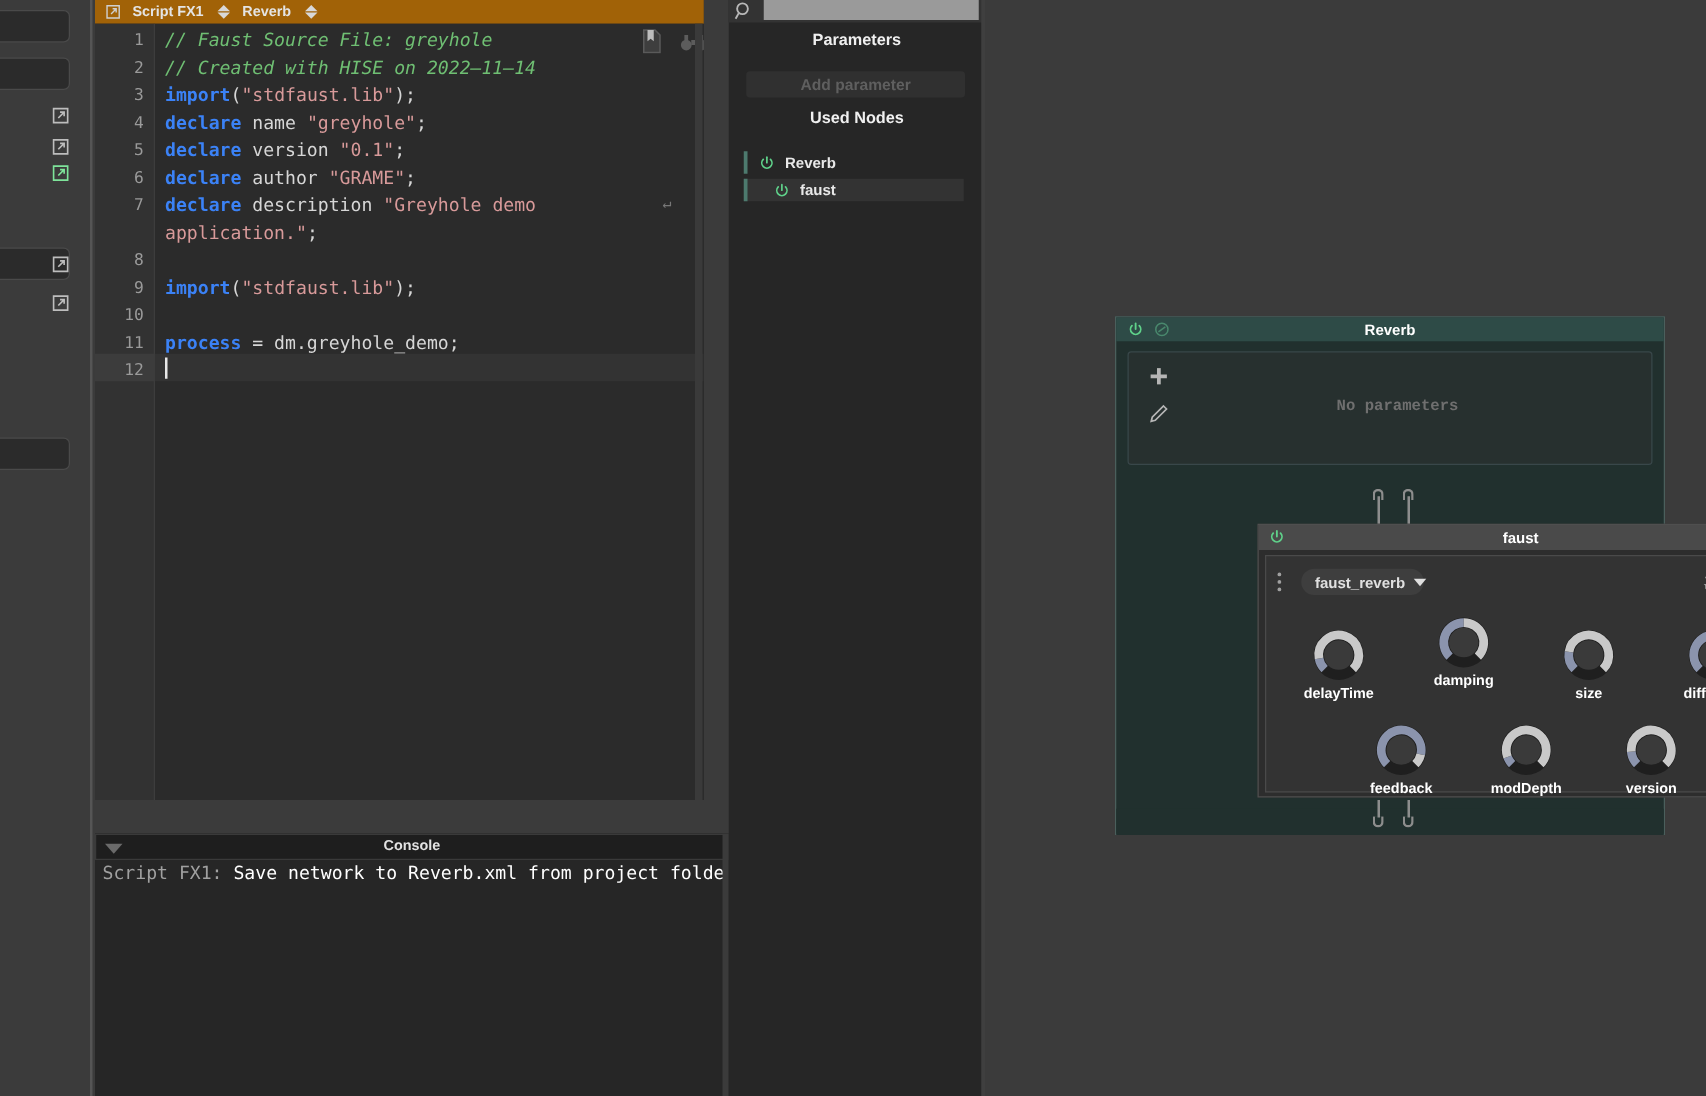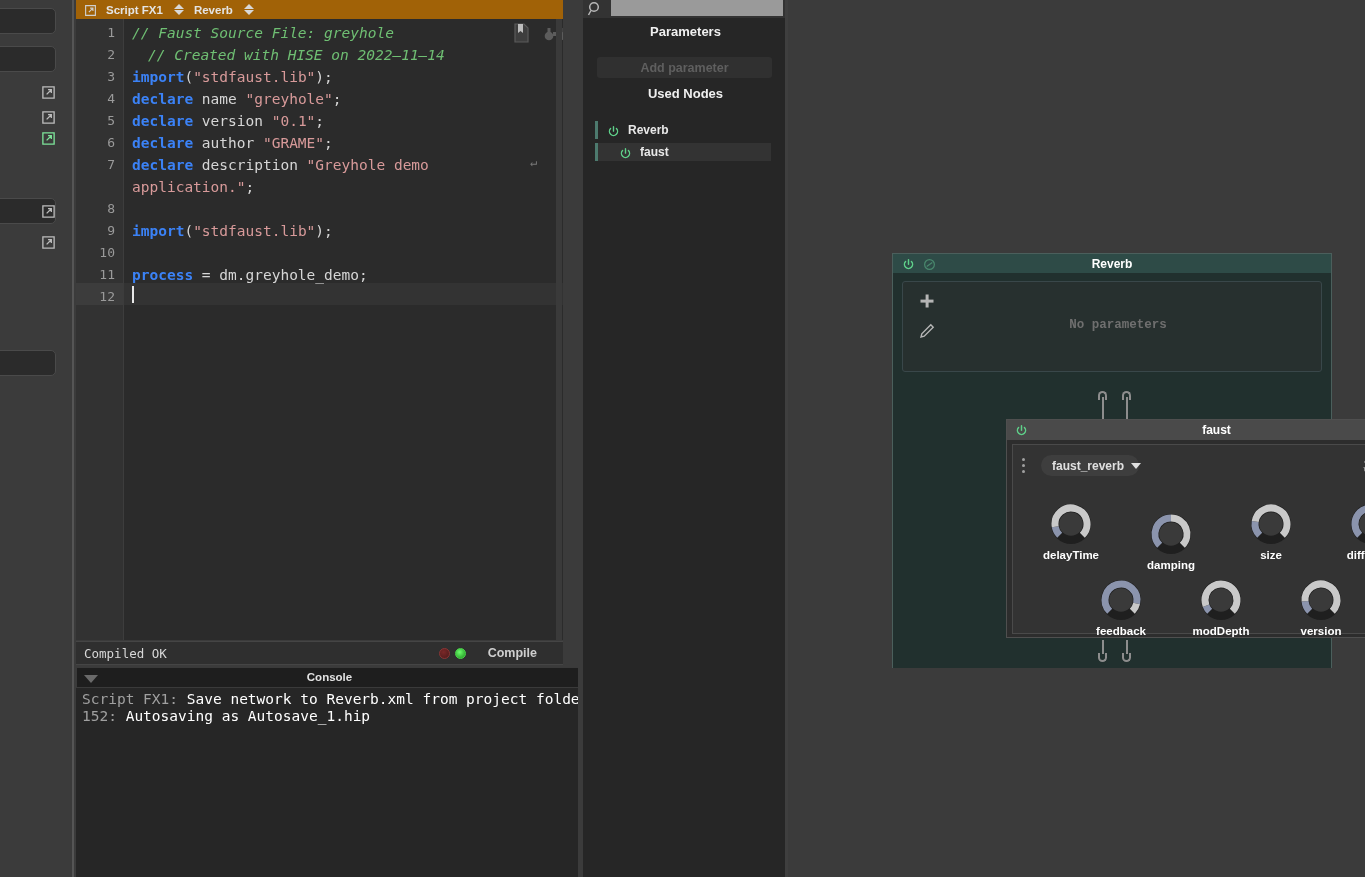--- a/index.html
+++ b/index.html
@@ -363,21 +363,21 @@
           <div class="ln" style="top: 201px;">9</div>
           <div class="ln" style="top: 223px; text-align: center;">10</div>
           <div class="ln" style="top: 245px;">11</div>
           <div class="ln" style="top: 267px;">12</div>
         </div>
       <div id="code-area">
         <div id="current-line-hl" style="top: 264px;"></div>
         <div id="caret" style="top: 267px; left: 8px;"></div>
         <div id="wrap-marker" style="top: 136px; left: 406px;">↵</div>
       <div class="code-line" style="top: 3px;"><span class="c-comment">// Faust Source File: greyhole</span></div>
-          <div class="code-line" style="top: 25px; margin-left: 16px;"><span class="c-comment">// Created with HISE on 2022–11–14</span></div>
+          <div class="code-line" style="top: 25px;"><span class="c-comment">// Created with HISE on 2022–11–14</span></div>
           <div class="code-line" style="top: 47px;"><span class="c-key">import</span><span class="c-plain">(</span><span class="c-str">"stdfaust.lib"</span><span class="c-plain">);</span></div>
           <div class="code-line" style="top: 69px;"><span class="c-key">declare</span><span class="c-plain"> name </span><span class="c-str">"greyhole"</span><span class="c-plain">;</span></div>
           <div class="code-line" style="top: 91px;"><span class="c-key">declare</span><span class="c-plain"> version </span><span class="c-str">"0.1"</span><span class="c-plain">;</span></div>
           <div class="code-line" style="top: 113px;"><span class="c-key">declare</span><span class="c-plain"> author </span><span class="c-str">"GRAME"</span><span class="c-plain">;</span></div>
           <div class="code-line" style="top: 135px;"><span class="c-key">declare</span><span class="c-plain"> description </span><span class="c-str">"Greyhole demo</span></div>
           <div class="code-line" style="top: 157px;"><span class="c-str">application."</span><span class="c-plain">;</span></div>
           <div class="code-line" style="top: 179px;"></div>
           <div class="code-line" style="top: 201px;"><span class="c-key">import</span><span class="c-plain">(</span><span class="c-str">"stdfaust.lib"</span><span class="c-plain">);</span></div>
           <div class="code-line" style="top: 223px;"></div>
           <div class="code-line" style="top: 245px;"><span class="c-key">process</span><span class="c-plain"> = dm.greyhole_demo;</span></div>
@@ -395,35 +395,28 @@
           <circle cx="17" cy="9" r="4.3" fill="#5c5c5c"></circle>
           <rect x="3.5" y="1" width="3" height="6" fill="#5c5c5c"></rect>
           <rect x="15.5" y="1" width="3" height="6" fill="#5c5c5c"></rect>
           <rect x="9" y="5" width="4" height="4" fill="#5c5c5c"></rect>
         </svg>
       </span>
     </div>
     <div id="editor-vscroll"></div>
   </div>
 
-  <div id="compile-bar">
-    <span id="compile-status">Compiled OK</span>
-    <span class="led" id="led-red"></span>
-    <span class="led" id="led-green"></span>
-    <span id="compile-btn">Compile</span>
-  </div>
 
   <div id="console-panel">
     <div id="console-header">
       <div id="console-tri"></div>
       <div id="console-title">Console</div>
     </div>
     <div id="console-body">
       <div class="console-line" style="top:3px"><span class="console-src">Script FX1: </span><span>Save network to Reverb.xml from project folde</span></div>
-      <div class="console-line" style="top:20px"><span class="console-src">152: </span><span>Autosaving as Autosave_1.hip</span></div>
     </div>
   </div>
   <div id="console-right-edge"></div>
 
   <div id="params-panel">
     <div id="search-bar">
       <div id="search-icon-box">
         <svg width="16" height="16" viewBox="0 0 16 16" style="margin-top:1px">
           <circle cx="7" cy="6" r="4.3" fill="none" stroke="#b8b8b8" stroke-width="1.5"></circle>
           <path d="M4 9.5 L1.5 14" stroke="#b8b8b8" stroke-width="1.5" fill="none"></path>
@@ -533,21 +526,21 @@
 
           <div class="knob-wrap" id="knob-0" style="left:28px;top:55px">
             <div class="knob"><svg width="48" height="48" viewBox="0 0 48 48">
                   <circle cx="24" cy="24" r="20" fill="#1f1f1f"></circle>
                   <path d="M 12.686291501015237 35.31370849898476 A 16 16 0 0 1 8.238250781523618 26.750865604470555" stroke="#8b94ad" stroke-width="7" fill="none" stroke-linecap="butt"></path>
                   <path d="M 8.238250781523618 26.750865604470555 A 16 16 0 1 1 35.31370849898476 35.31370849898476" stroke="#c9c9c9" stroke-width="7" fill="none" stroke-linecap="butt"></path>
                   <circle cx="24" cy="24" r="11.8" fill="#3a3a3a"></circle>
                 </svg></div>
             <div class="knob-label">delayTime</div>
           </div>
-          <div class="knob-wrap" id="knob-1" style="left:128px;top:65px">
+          <div class="knob-wrap" id="knob-1" style="left:128px;top:45px">
             <div class="knob"><svg width="48" height="48" viewBox="0 0 48 48">
                   <circle cx="24" cy="24" r="20" fill="#1f1f1f"></circle>
                   <path d="M 12.686291501015237 35.31370849898476 A 16 16 0 0 1 24 8" stroke="#8b94ad" stroke-width="7" fill="none" stroke-linecap="butt"></path>
                   <path d="M 24 8 A 16 16 0 0 1 35.31370849898476 35.31370849898476" stroke="#c9c9c9" stroke-width="7" fill="none" stroke-linecap="butt"></path>
                   <circle cx="24" cy="24" r="11.8" fill="#3a3a3a"></circle>
                 </svg></div>
             <div class="knob-label">damping</div>
           </div>
           <div class="knob-wrap" id="knob-2" style="left:228px;top:55px">
             <div class="knob"><svg width="48" height="48" viewBox="0 0 48 48">

